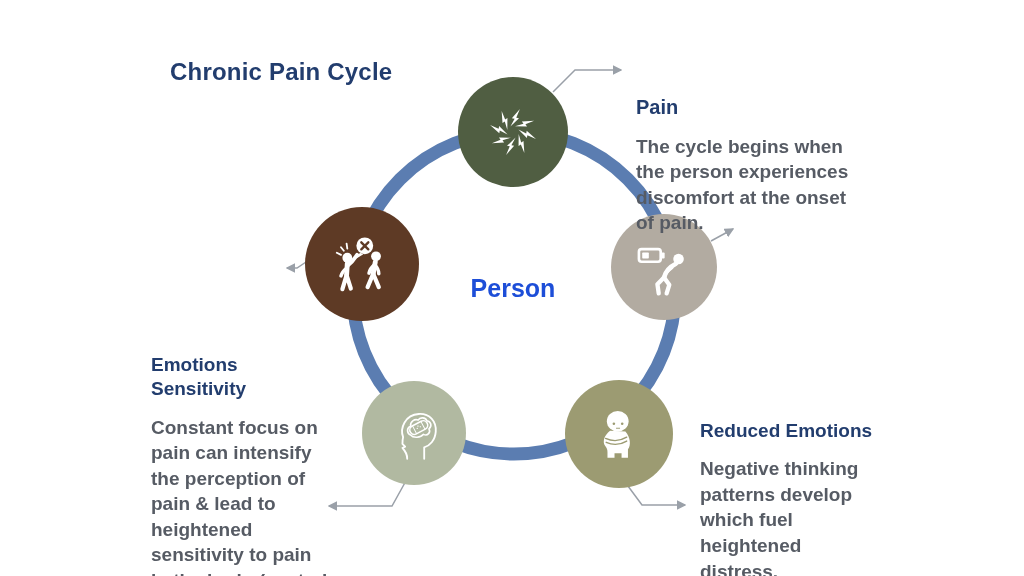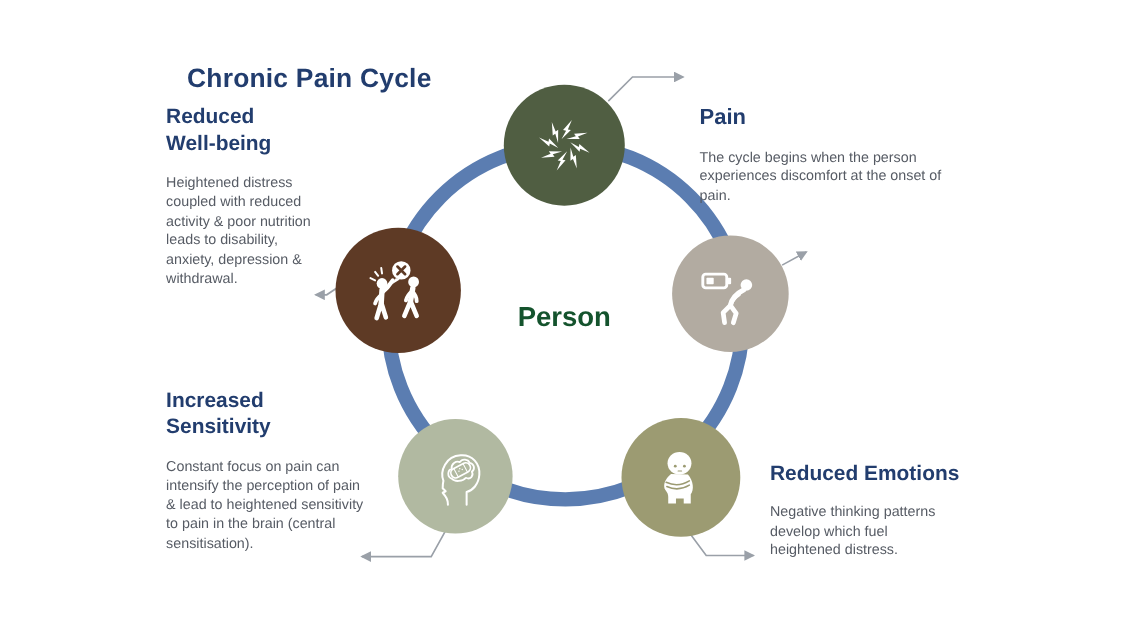--- a/index.html
+++ b/index.html
@@ -13,28 +13,28 @@
     position:absolute; left:154px; top:42px; margin:16px;
     font-size:24px; font-weight:700; color:#223d6e; letter-spacing:.2px;
   }
   .node{
     position:absolute; border-radius:50%;
     display:flex; align-items:center; justify-content:center;
   }
   .node svg{display:block;}
   .center-label{
     position:absolute; left:413px; top:274px; width:200px; margin:0;
-    text-align:center; font-size:25px; font-weight:700; color:#14532d;
+    text-align:center; font-size:25px; font-weight:700; color:#1d4ed8;
   }
   .block{position:absolute;}
   .block h2{
     margin:0; font-size:19px; font-weight:700; color:#223d6e; line-height:1.28;
   }
   .block .desc{
-    margin:13px 0 0 0; font-size:13px; color:#565b64; line-height:1.345;
+    margin:13px 0 0 0; font-size:19px; color:#565b64; line-height:1.345;font-weight:bold;
   }
   
   .b-wellbeing{left:151px; top:95px;}   .b-wellbeing h2{width:130px;} .b-wellbeing .desc{width:140px;}
   .b-sensitivity{left:151px; top:353px;}.b-sensitivity h2{width:160px;} .b-sensitivity .desc{width:182px;}
   .b-pain{left:636px; top:53px;}        .b-pain h2{font-size:20px;margin-top:42px;} .b-pain .desc{width:226px;}
   .b-energy{left:740px; top:179px;}     .b-energy h2{width:120px;} .b-energy .desc{width:142px;}
   .b-negative{left:700px; top:419px;}   .b-negative h2{width:230px;} .b-negative .desc{width:174px;}
   
   .n-pain{left:458px; top:77px;  width:110px; height:110px;}
   .n-energy{left:611px; top:214px; width:106px; height:106px;}
@@ -143,22 +143,18 @@
     <p class="desc">The cycle begins when the person experiences discomfort at the onset of pain.</p>
   </div>
 
 
   <div class="block b-negative">
     <h2>Reduced Emotions</h2>
     <p class="desc">Negative thinking patterns develop which fuel heightened distress.</p>
   </div>
 
   <div class="block b-sensitivity">
-    <h2>Increased Sensitivity</h2>
+    <h2>Emotions Sensitivity</h2>
     <p class="desc">Constant focus on pain can intensify the perception of pain &amp; lead to heightened sensitivity to pain in the brain (central sensitisation).</p>
   </div>
 
-  <div class="block b-wellbeing">
-    <h2>Reduced Well-being</h2>
-    <p class="desc">Heightened distress coupled with reduced activity &amp; poor nutrition leads to disability, anxiety, depression &amp; withdrawal.</p>
-  </div>
 
 </div>
 
 </body></html>

